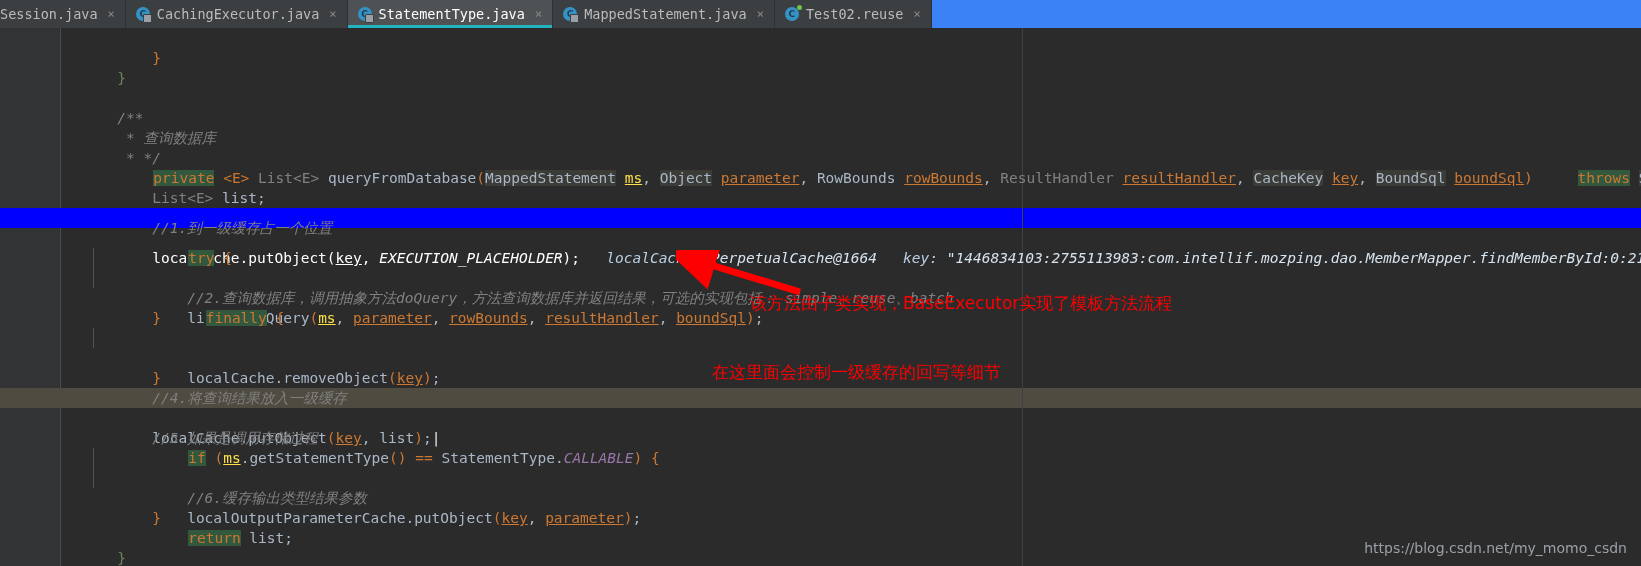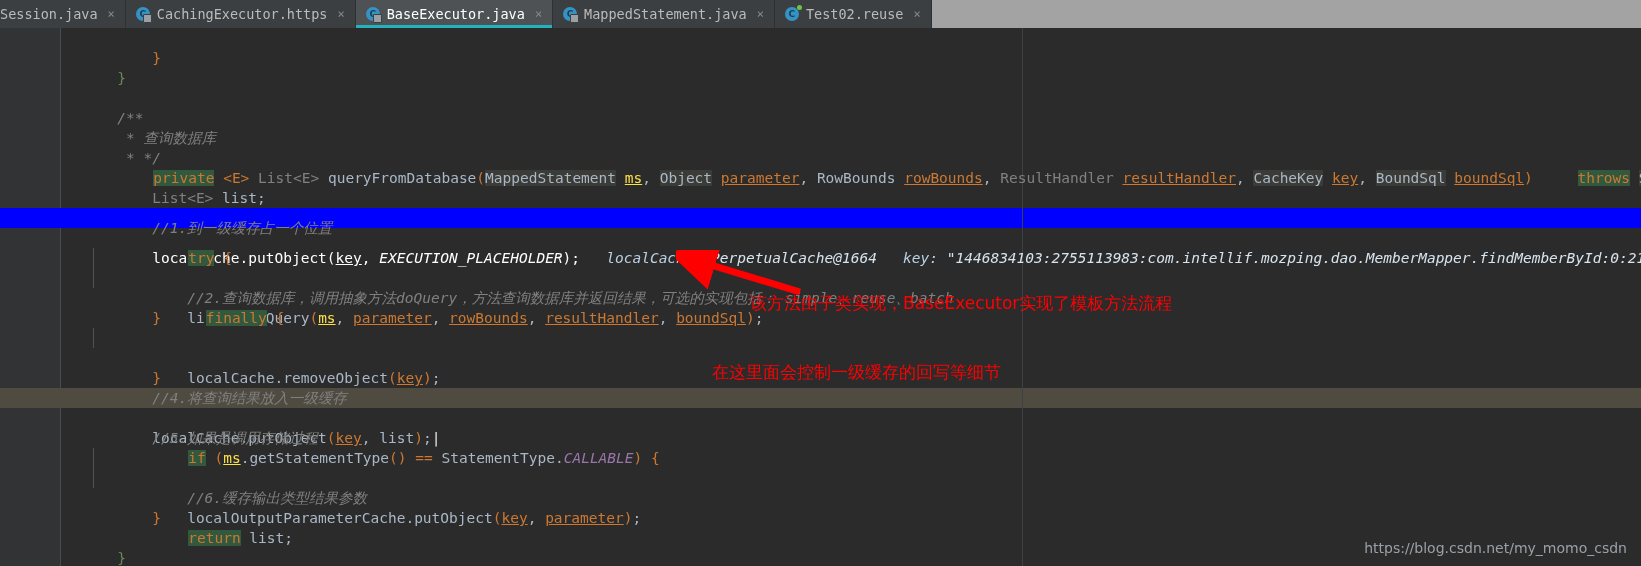--- a/index.html
+++ b/index.html
@@ -4,21 +4,21 @@
 <style>
   html,body{margin:0;padding:0;background:#2b2b2b;}
   body{
     width:1641px;height:566px;overflow:hidden;
     font-family:"DejaVu Sans Mono","Liberation Mono",monospace;
     -webkit-font-smoothing:antialiased;
   }
   
   .tabbar{
     position:absolute;top:0;left:0;width:1641px;height:28px;
-    background:#a3a3a3;display:flex;align-items:stretch;
+    background:#3b82f6;display:flex;align-items:stretch;
     border-bottom:1px solid #323232;
   }
   .tab{
     position:relative;display:flex;align-items:center;gap:6px;
     padding:0 10px 0 10px;height:28px;box-sizing:border-box;
     color:#bbbbbb;font-size:13.5px;white-space:nowrap;
     font-family:"DejaVu Sans Mono","Liberation Mono",monospace;
     border-right:1px solid #2e3133;
     background:#3c3f41;
   }
@@ -100,30 +100,30 @@
 
     <span>Session.java</span>
     <span class="close">×</span>
   </div>
 
   <div class="tab">
     <span class="jicon">
       <span class="disk">C</span>
         <span class="lockpad"></span>
     </span>
-    <span>CachingExecutor.https</span>
+    <span>CachingExecutor.java</span>
     <span class="close">×</span>
   </div>
 
   <div class="tab active">
     <span class="jicon">
       <span class="disk">C</span>
         <span class="lockpad"></span>
     </span>
-    <span>BaseExecutor.java</span>
+    <span>StatementType.java</span>
     <span class="close">×</span>
   </div>
 
   <div class="tab">
     <span class="jicon">
       <span class="disk">C</span>
         <span class="lockpad"></span>
     </span>
     <span>MappedStatement.java</span>
     <span class="close">×</span>

